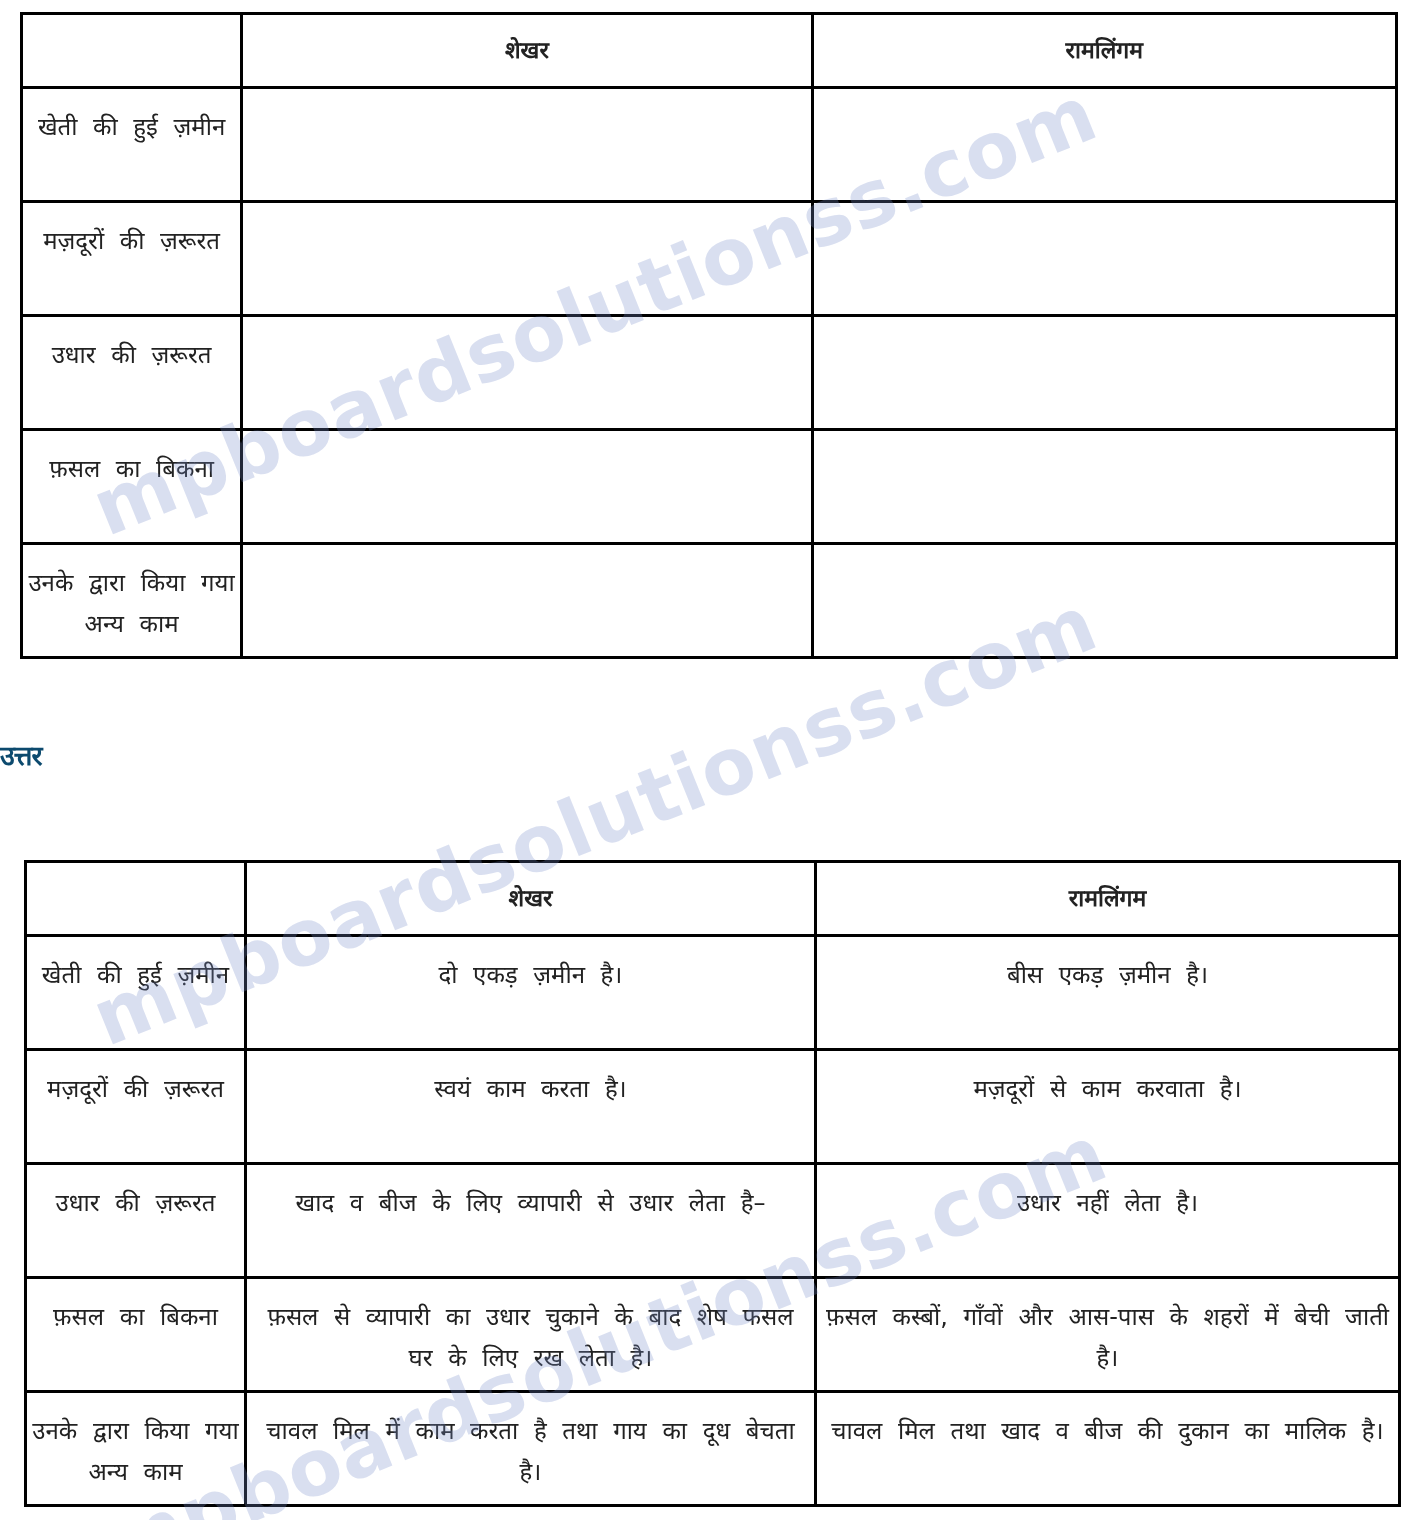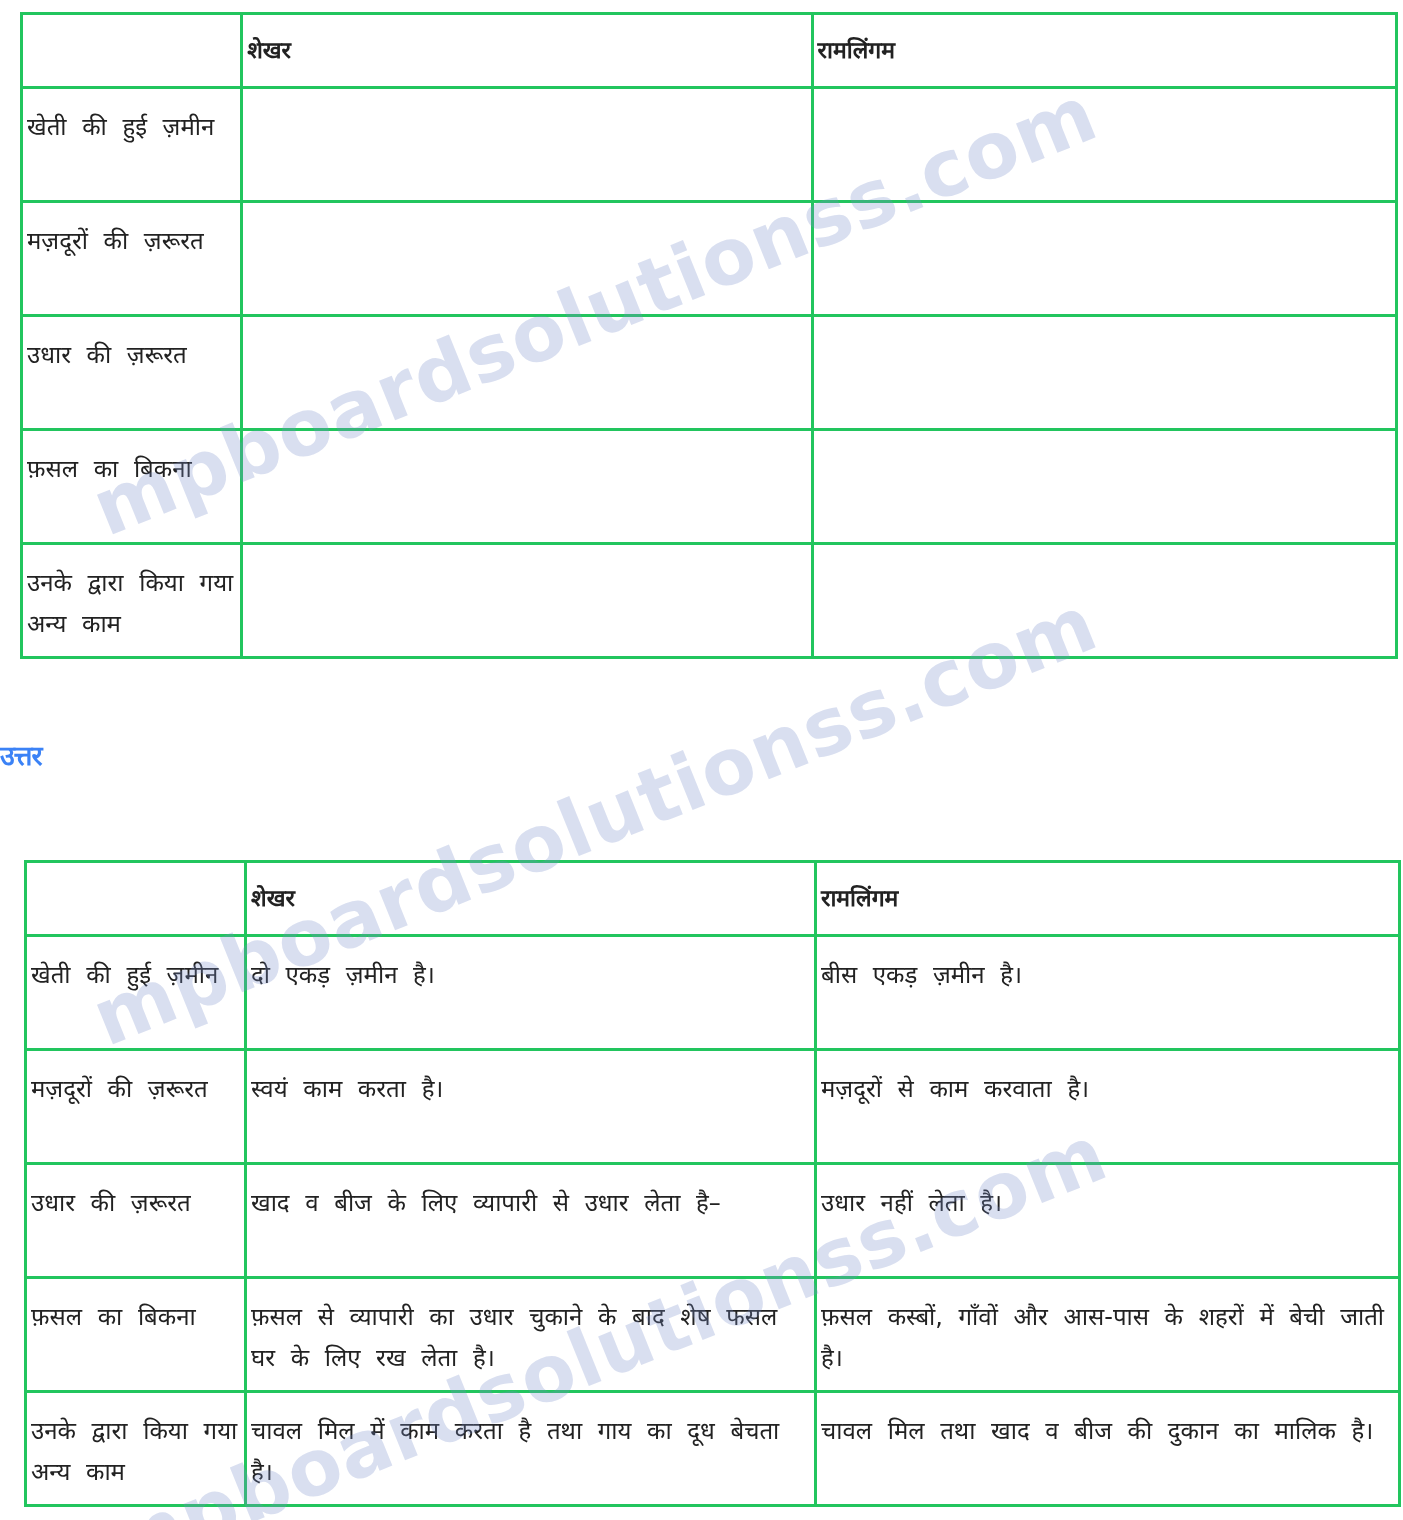--- a/index.html
+++ b/index.html
@@ -15,22 +15,22 @@
       font-family: "DejaVu Sans", "Liberation Sans", sans-serif;
       color: #1a1a1a;
     }
     table.grid {
       position: absolute;
       border-collapse: collapse;
       table-layout: fixed;
       background: transparent;
     }
     table.grid td, table.grid th {
-      border: 3px solid #22c55e;
-      text-align: left;
+      border: 3px solid #000000;
+      text-align: center;
       vertical-align: top;
       font-weight: normal;
       font-size: 24px;
       line-height: 41px;
       word-spacing: 8px;
       padding: 0 4px;
       color: #222;
     }
     table.grid th {
       vertical-align: middle;
@@ -55,21 +55,21 @@
     .col-label { width: 220px; }
     .col-a { width: 570px; }
     .col-b { width: 584px; }
 
     .answer-heading {
       position: absolute;
       left: 0px;
       top: 736px;
       font-size: 27px;
       font-weight: bold;
-      color: #3b82f6;
+      color: #0c4a6e;
       letter-spacing: -1px;
     }
     .watermark {
       position: absolute;
       font-family: "DejaVu Sans", sans-serif;
       font-weight: bold;
       font-size: 78px;
       color: rgba(120, 140, 200, 0.28);
       transform: rotate(-22deg);
       transform-origin: left top;

